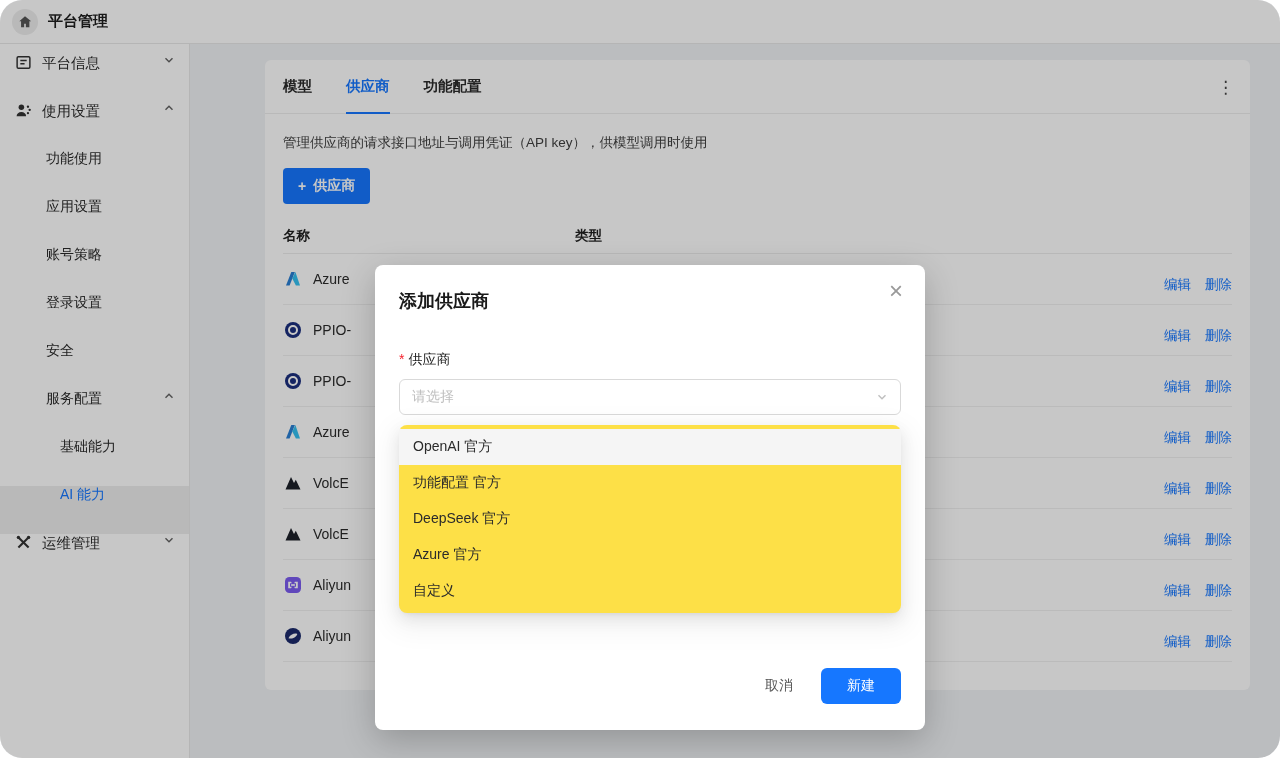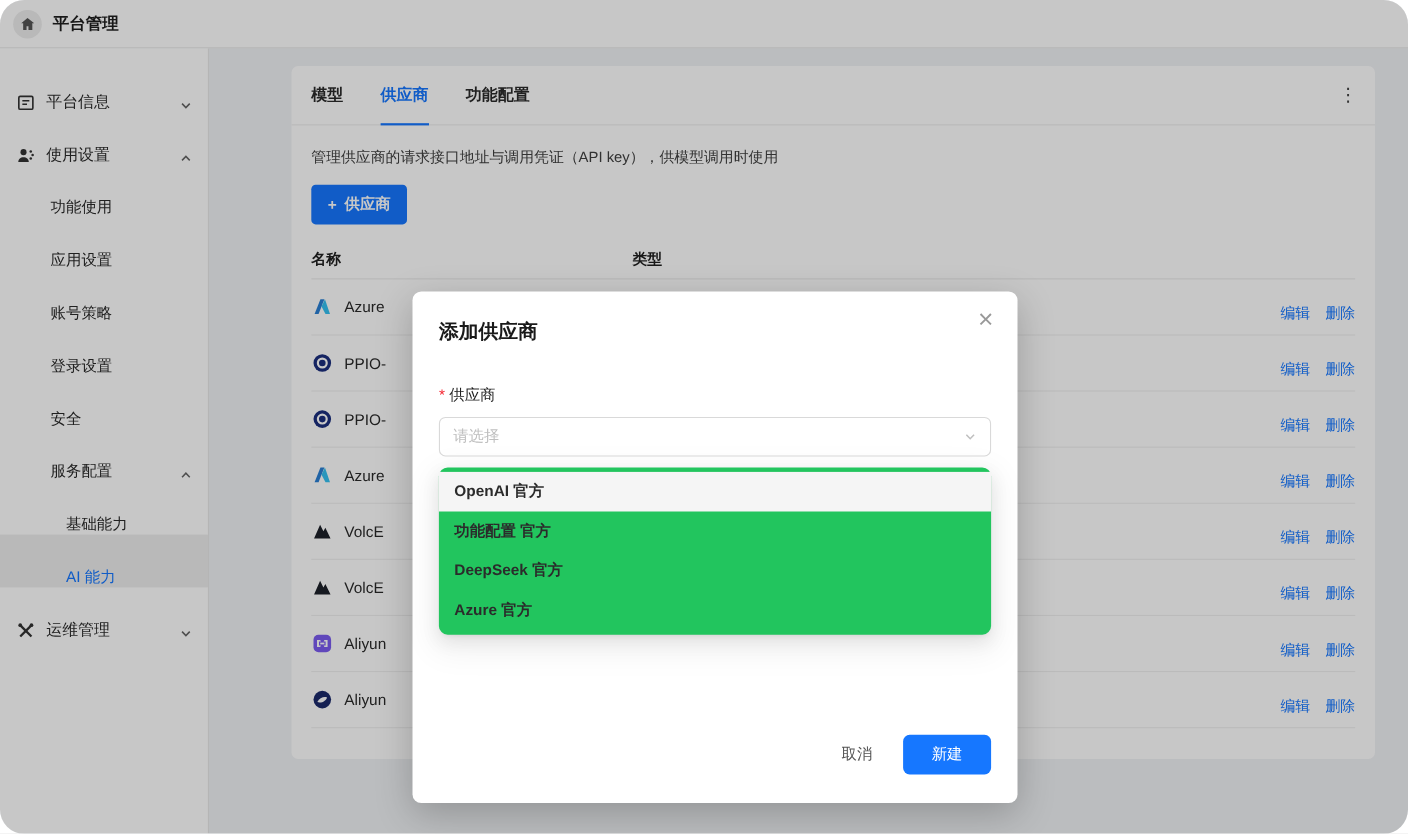--- a/index.html
+++ b/index.html
@@ -10,21 +10,21 @@
   .hdr { position:absolute; top:0; left:0; right:0; height:44px; background:#fff;
          border-bottom:1px solid #e8e8e8; display:flex; align-items:center; gap:10px;
          padding-left:12px; z-index:1; }
   .home-btn { width:26px; height:26px; border-radius:50%; background:#ededed;
               display:flex; align-items:center; justify-content:center; cursor:pointer; }
   .app-title { font-size:15px; font-weight:700; color:#1f1f1f; }
 
   
   .side { position:absolute; top:44px; left:0; bottom:0; width:190px; background:#fff;
           border-right:1px solid #e8e8e8; padding-top:10px; z-index:1; }
-  .s-item { position:relative; height:48px; display:flex; align-items:flex-end;
+  .s-item { position:relative; height:48px; display:flex; align-items:flex-start;
             font-size:14px; color:#2b2b2b; cursor:pointer; }
   .l1 { padding-left:14px; gap:10px; font-size:14.5px; }
   .l2 { padding-left:46px; }
   .l3 { padding-left:60px; }
   .s-item .chev { position:absolute; right:14px; display:flex; }
   .s-item.active { background:#ededed; color:#1677ff; }
   .s-icon { display:flex; width:18px; justify-content:center; }
 
   
   .card { position:absolute; left:265px; top:60px; width:985px; height:630px;
@@ -59,24 +59,24 @@
            z-index:10; padding:24px; }
   .m-title { font-size:18px; font-weight:700; color:#1a1a1a; }
   .m-close { position:absolute; top:14px; right:22px; font-size:24px; color:#999;
              line-height:1; cursor:pointer; font-weight:400; }
   .m-label { margin-top:38px; font-size:14px; color:#1f1f1f; }
   .m-label .req { color:#f5222d; margin-right:4px; }
   .m-select { margin-top:10px; height:36px; border:1px solid #d9d9d9; border-radius:6px;
               display:flex; align-items:center; justify-content:space-between;
               padding:0 12px; cursor:pointer; background:#fff; }
   .ph { color:#bfbfbf; font-size:14px; }
-  .dropdown { margin-top:10px; background:#22c55e; border-radius:8px;
+  .dropdown { margin-top:10px; background:#fde047; border-radius:8px;
               box-shadow:0 3px 6px -4px rgba(0,0,0,.12), 0 6px 16px rgba(0,0,0,.08),
                          0 9px 28px 8px rgba(0,0,0,.05);
-              padding:4px 0;font-weight:bold; }
+              padding:4px 0; }
   .opt { padding:9px 14px; font-size:14px; color:#2b2b2b; cursor:pointer; }
   .opt.highlight { background:#f5f5f5; }
   .m-footer { position:absolute; right:24px; bottom:26px; display:flex; gap:14px; align-items:center; }
   .btn-cancel { background:none; border:none; color:#555; font-size:14px;
                 padding:8px 14px; cursor:pointer; }
   .btn-create { background:#1677ff; border:none; color:#fff; font-size:14px;
                 padding:9px 26px; border-radius:6px; cursor:pointer; }
 </style>
 </head>
 <body>
@@ -348,20 +348,21 @@
             <path d="M2.5 4.2l3.5 3.6 3.5-3.6" fill="none" stroke="#bfbfbf" stroke-width="1.4"></path>
           </svg>
       </span>
     </div>
 
     <div class="dropdown">
       <div class="opt highlight">OpenAI 官方</div>
       <div class="opt">功能配置 官方</div>
       <div class="opt">DeepSeek 官方</div>
       <div class="opt">Azure 官方</div>
+      <div class="opt">自定义</div>
     </div>
 
     <div class="m-footer">
       <button class="btn-cancel">取消</button>
       <button class="btn-create">新建</button>
     </div>
   </div>
 
 </div>
 

